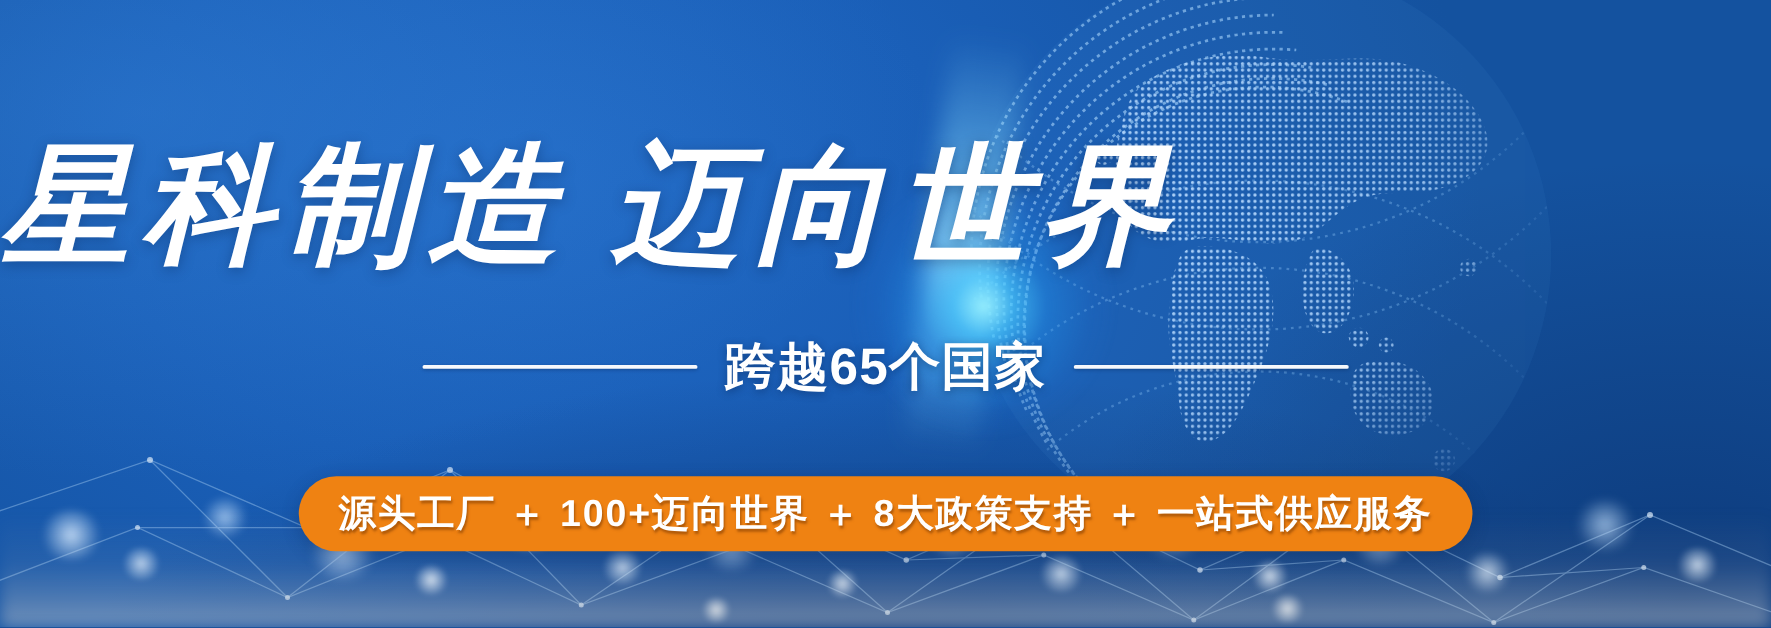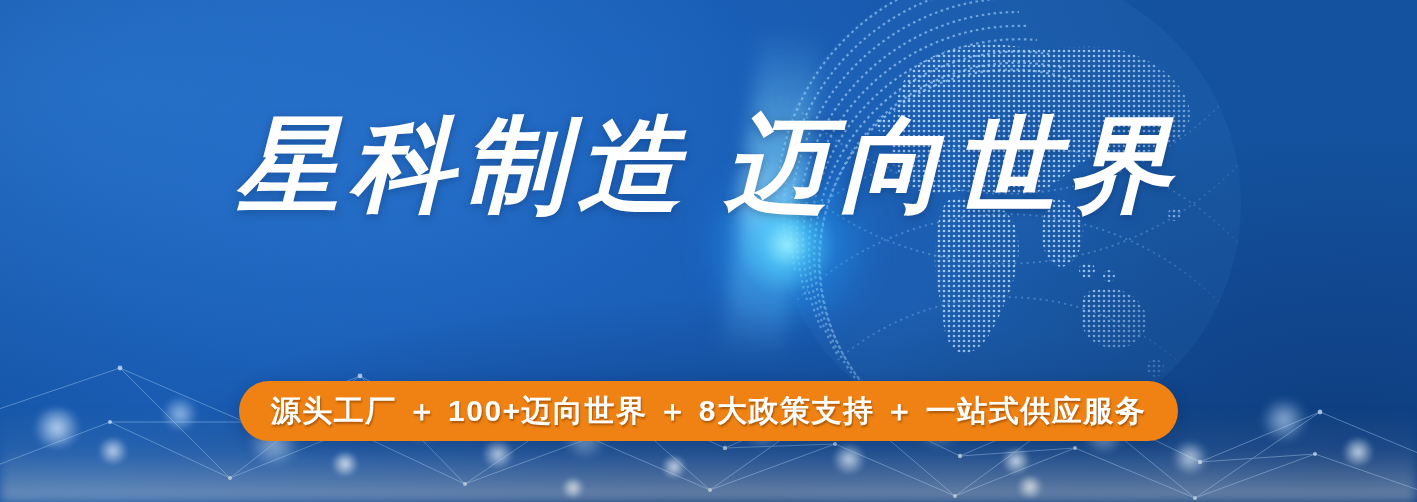--- a/index.html
+++ b/index.html
@@ -84,21 +84,20 @@
     filter:blur(6px);
     pointer-events:none;
   }
 
   
   .content{position:absolute;inset:0;}
 
   .headline{
     position:absolute;
     left:0;right:0;top:104px;
-    text-align:center;
     color:#ffffff;
     font-family:"Liberation Serif","DejaVu Serif",serif;
     font-size:104px;
     line-height:124px;
     font-weight:700;
     font-style:italic;
     letter-spacing:10px;
     white-space:nowrap;
     text-shadow:0 2px 10px rgba(6,32,76,.35);
   }
@@ -304,19 +303,24 @@
   </div>
 
   <div class="bottom-haze"></div>
 
   <div class="content">
 
     <div class="headline">
       <span>星科制造</span><span class="gap"></span><span>迈向世界</span>
     </div>
 
+    <div class="subtitle-row">
+      <div class="rule"></div>
+      <div class="subtitle">跨越65个国家</div>
+      <div class="rule"></div>
+    </div>
 
     <div class="badge-row">
       <div class="badge">源头工厂 ＋ 100+迈向世界 ＋ 8大政策支持 ＋ 一站式供应服务</div>
     </div>
 
   </div>
 </div>
 
 </body></html>

